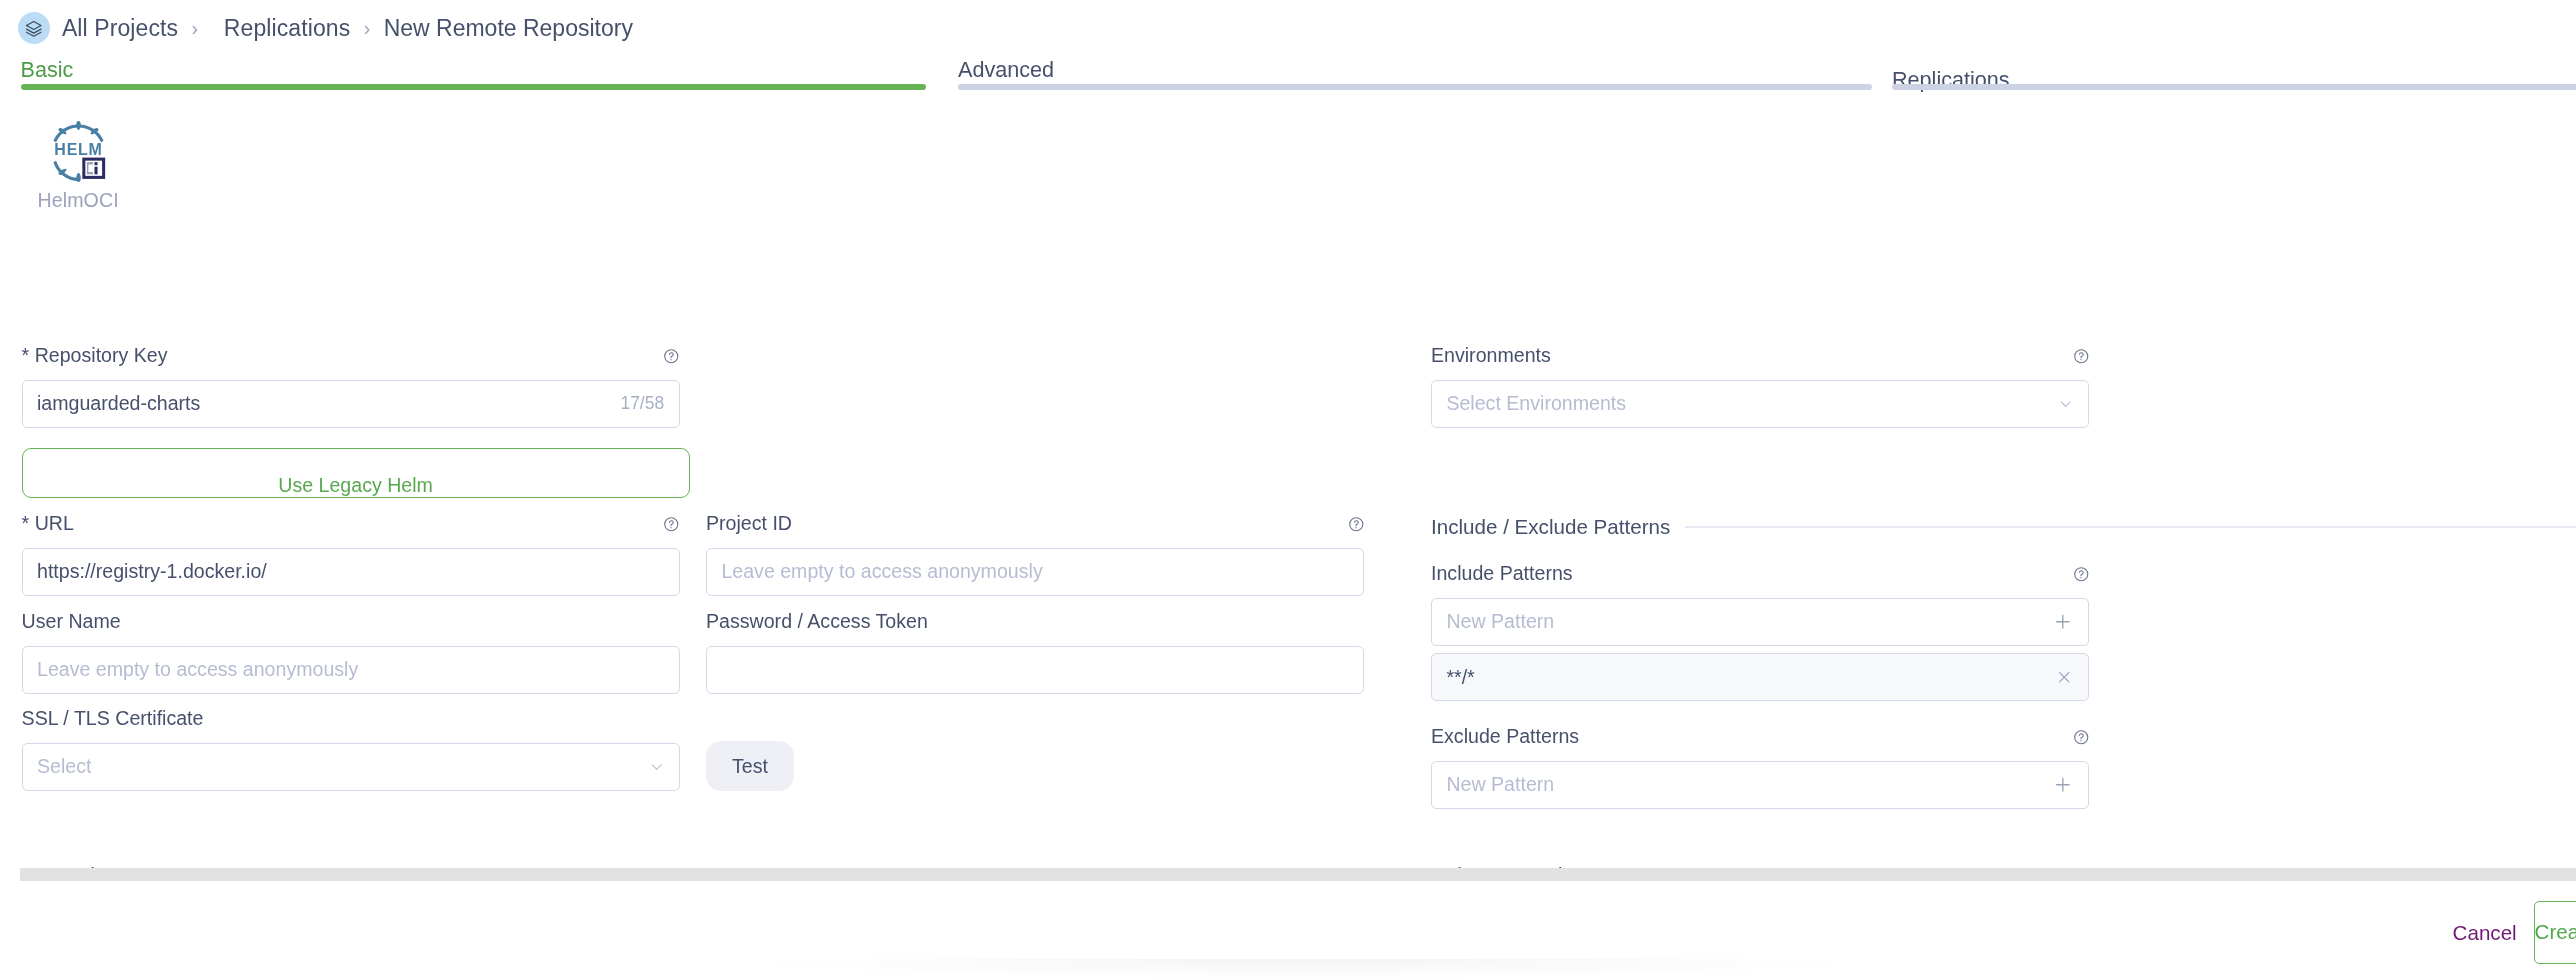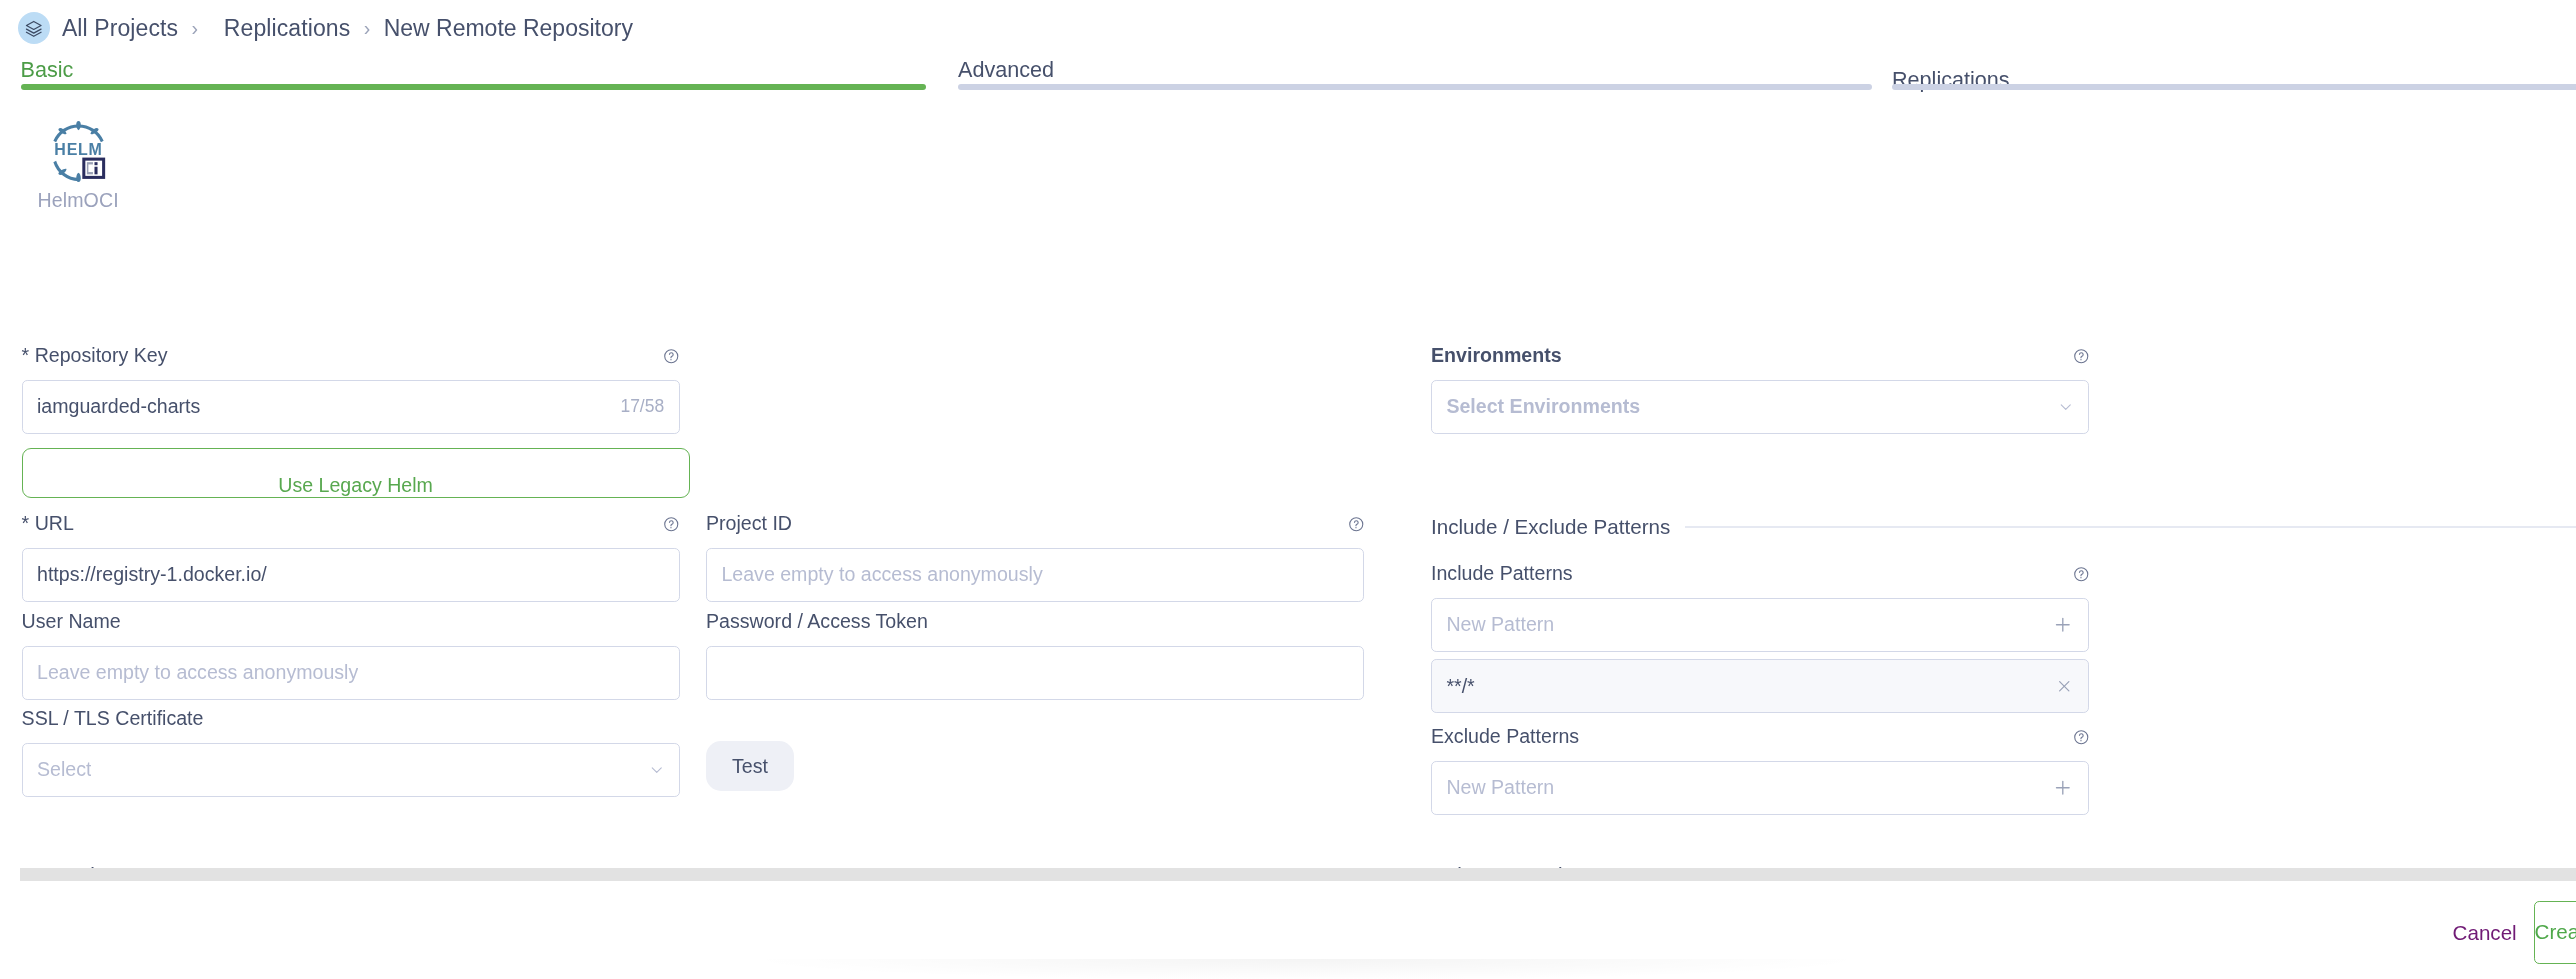--- a/index.html
+++ b/index.html
@@ -132,21 +132,21 @@
     height: 21.6px;
   }
   .help-icon {
     width: 16.5px; height: 16.5px;
     flex: 0 0 auto;
   }
   .help-icon svg { display: block; }
 
   .fbox {
     margin-top: 13.4px;
-    height: 54px;
+    height: 48px;
     border: 1.5px solid #d3d8e8;
     border-radius: 5.2px;
     background: #ffffff;
     display: flex;
     align-items: center;
     padding: 0 14.4px;
     position: relative;
   }
   .fbox.filled-gray { background: #f7f8fb; }
   .fval {
@@ -451,21 +451,21 @@
 
     <div class="test-btn">
       <span>Test</span>
     </div>
 
     <div class="section" style="left:21.6px; top:770px; width:1343px;">
       <span class="section-title">General</span>
 
     </div>
 
-    <div class="field" style="left:1431px; top:252px; width:658px;font-weight:bold;">
+    <div class="field" style="left:1431px; top:252px; width:658px;">
       <div class="frow-label">
         <span class="flabel">Environments</span>
         <span class="help-icon">
           <svg width="16.5" height="16.5" viewBox="0 0 24 24" fill="none" stroke="#6b7490" stroke-width="1.6">
             <circle cx="12" cy="12" r="9.5"></circle>
             <path d="M9.4 9.2a2.7 2.7 0 1 1 3.2 3c-.7.3-1 .9-1 1.6v.4" stroke-linecap="round"></path>
             <circle cx="11.6" cy="17" r="0.95" fill="#6b7490" stroke="none"></circle>
           </svg>
         </span>
       </div>

